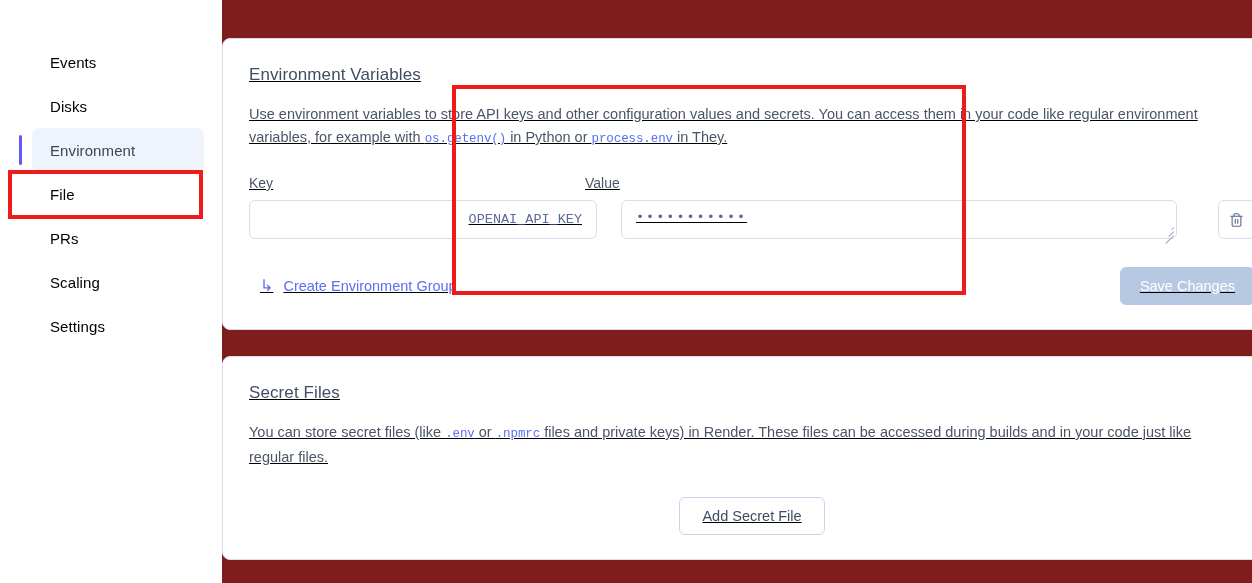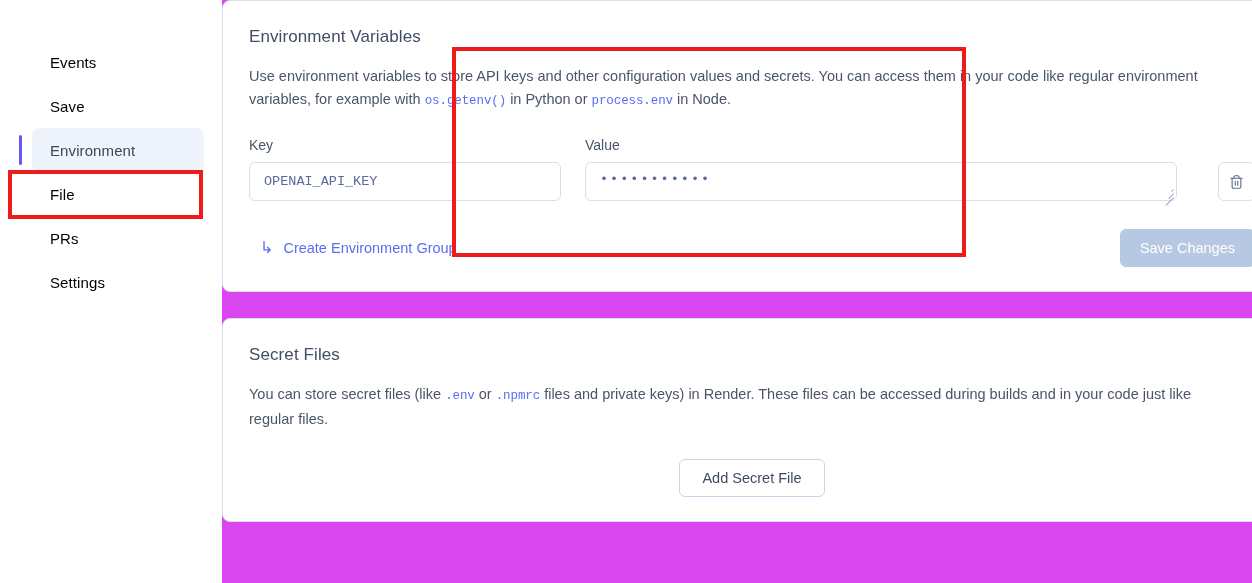--- a/index.html
+++ b/index.html
@@ -59,21 +59,23 @@
     background: #6558f5;
   }
 
   
   .main {
     position: absolute;
     left: 222px;
     top: 0;
     right: 0;
     bottom: 0;
-    background: #d946ef;
+    background: #7f1d1d;
+    padding-top: 38px;
+    text-decoration: underline;
   }
 
   .card {
     position: relative;
     margin-left: 0px;
     width: 1060px;
     background: #ffffff;
     border: 1px solid #d7dfec;
     border-radius: 8px;
     padding: 26px 26px 24px 26px;
@@ -127,21 +129,21 @@
     height: 39px;
     border: 1px solid #d7dfec;
     border-radius: 6px;
     background: #ffffff;
     font-family: "Liberation Mono", "DejaVu Sans Mono", monospace;
     font-size: 13.5px;
     color: #5c6a9a;
     padding: 0 14px;
     outline: none;
   }
-  .inp-key { width: 312px; }
+  .inp-key { width: 348px; text-align: right; }
 
   .inp-value-wrap {
     position: relative;
     flex: 1;
   }
   textarea.inp-value {
     display: block;
     width: 100%;
     height: 39px;
     border: 1px solid #d7dfec;
@@ -265,43 +267,46 @@
 <body>
 
 <div id="app">
 
   <nav class="sidebar">
     <div class="nav-item">
 
       <span>Events</span>
     </div>
     <div class="nav-item">
-      <span>Save</span>
+      <span>Disks</span>
     </div>
     <div class="nav-item active">
       <span class="active-bar"></span>
       <span>Environment</span>
     </div>
     <div class="nav-item">
       <span>File</span>
     </div>
     <div class="nav-item">
       <span>PRs</span>
     </div>
     <div class="nav-item">
+      <span>Scaling</span>
+    </div>
+    <div class="nav-item">
       <span>Settings</span>
     </div>
   </nav>
 
   <main class="main">
 
     <section class="card">
       <h2 class="card-title">Environment Variables</h2>
 
-      <p class="card-desc"><span>Use environment variables to store API keys and other configuration values and secrets. You can access them in your code like regular environment variables, for example with </span><code class="code">os.getenv()</code><span> in Python or </span><code class="code">process.env</code><span> in Node.</span></p>
+      <p class="card-desc"><span>Use environment variables to store API keys and other configuration values and secrets. You can access them in your code like regular environment variables, for example with </span><code class="code">os.getenv()</code><span> in Python or </span><code class="code">process.env</code><span> in They.</span></p>
 
       <div class="field-labels">
         <div class="field-label lbl-key">Key</div>
         <div class="field-label lbl-value">Value</div>
       </div>
 
       <div class="env-row">
         <input class="inp inp-key" type="text" value="OPENAI_API_KEY" style="">
 
         <div class="inp-value-wrap">

